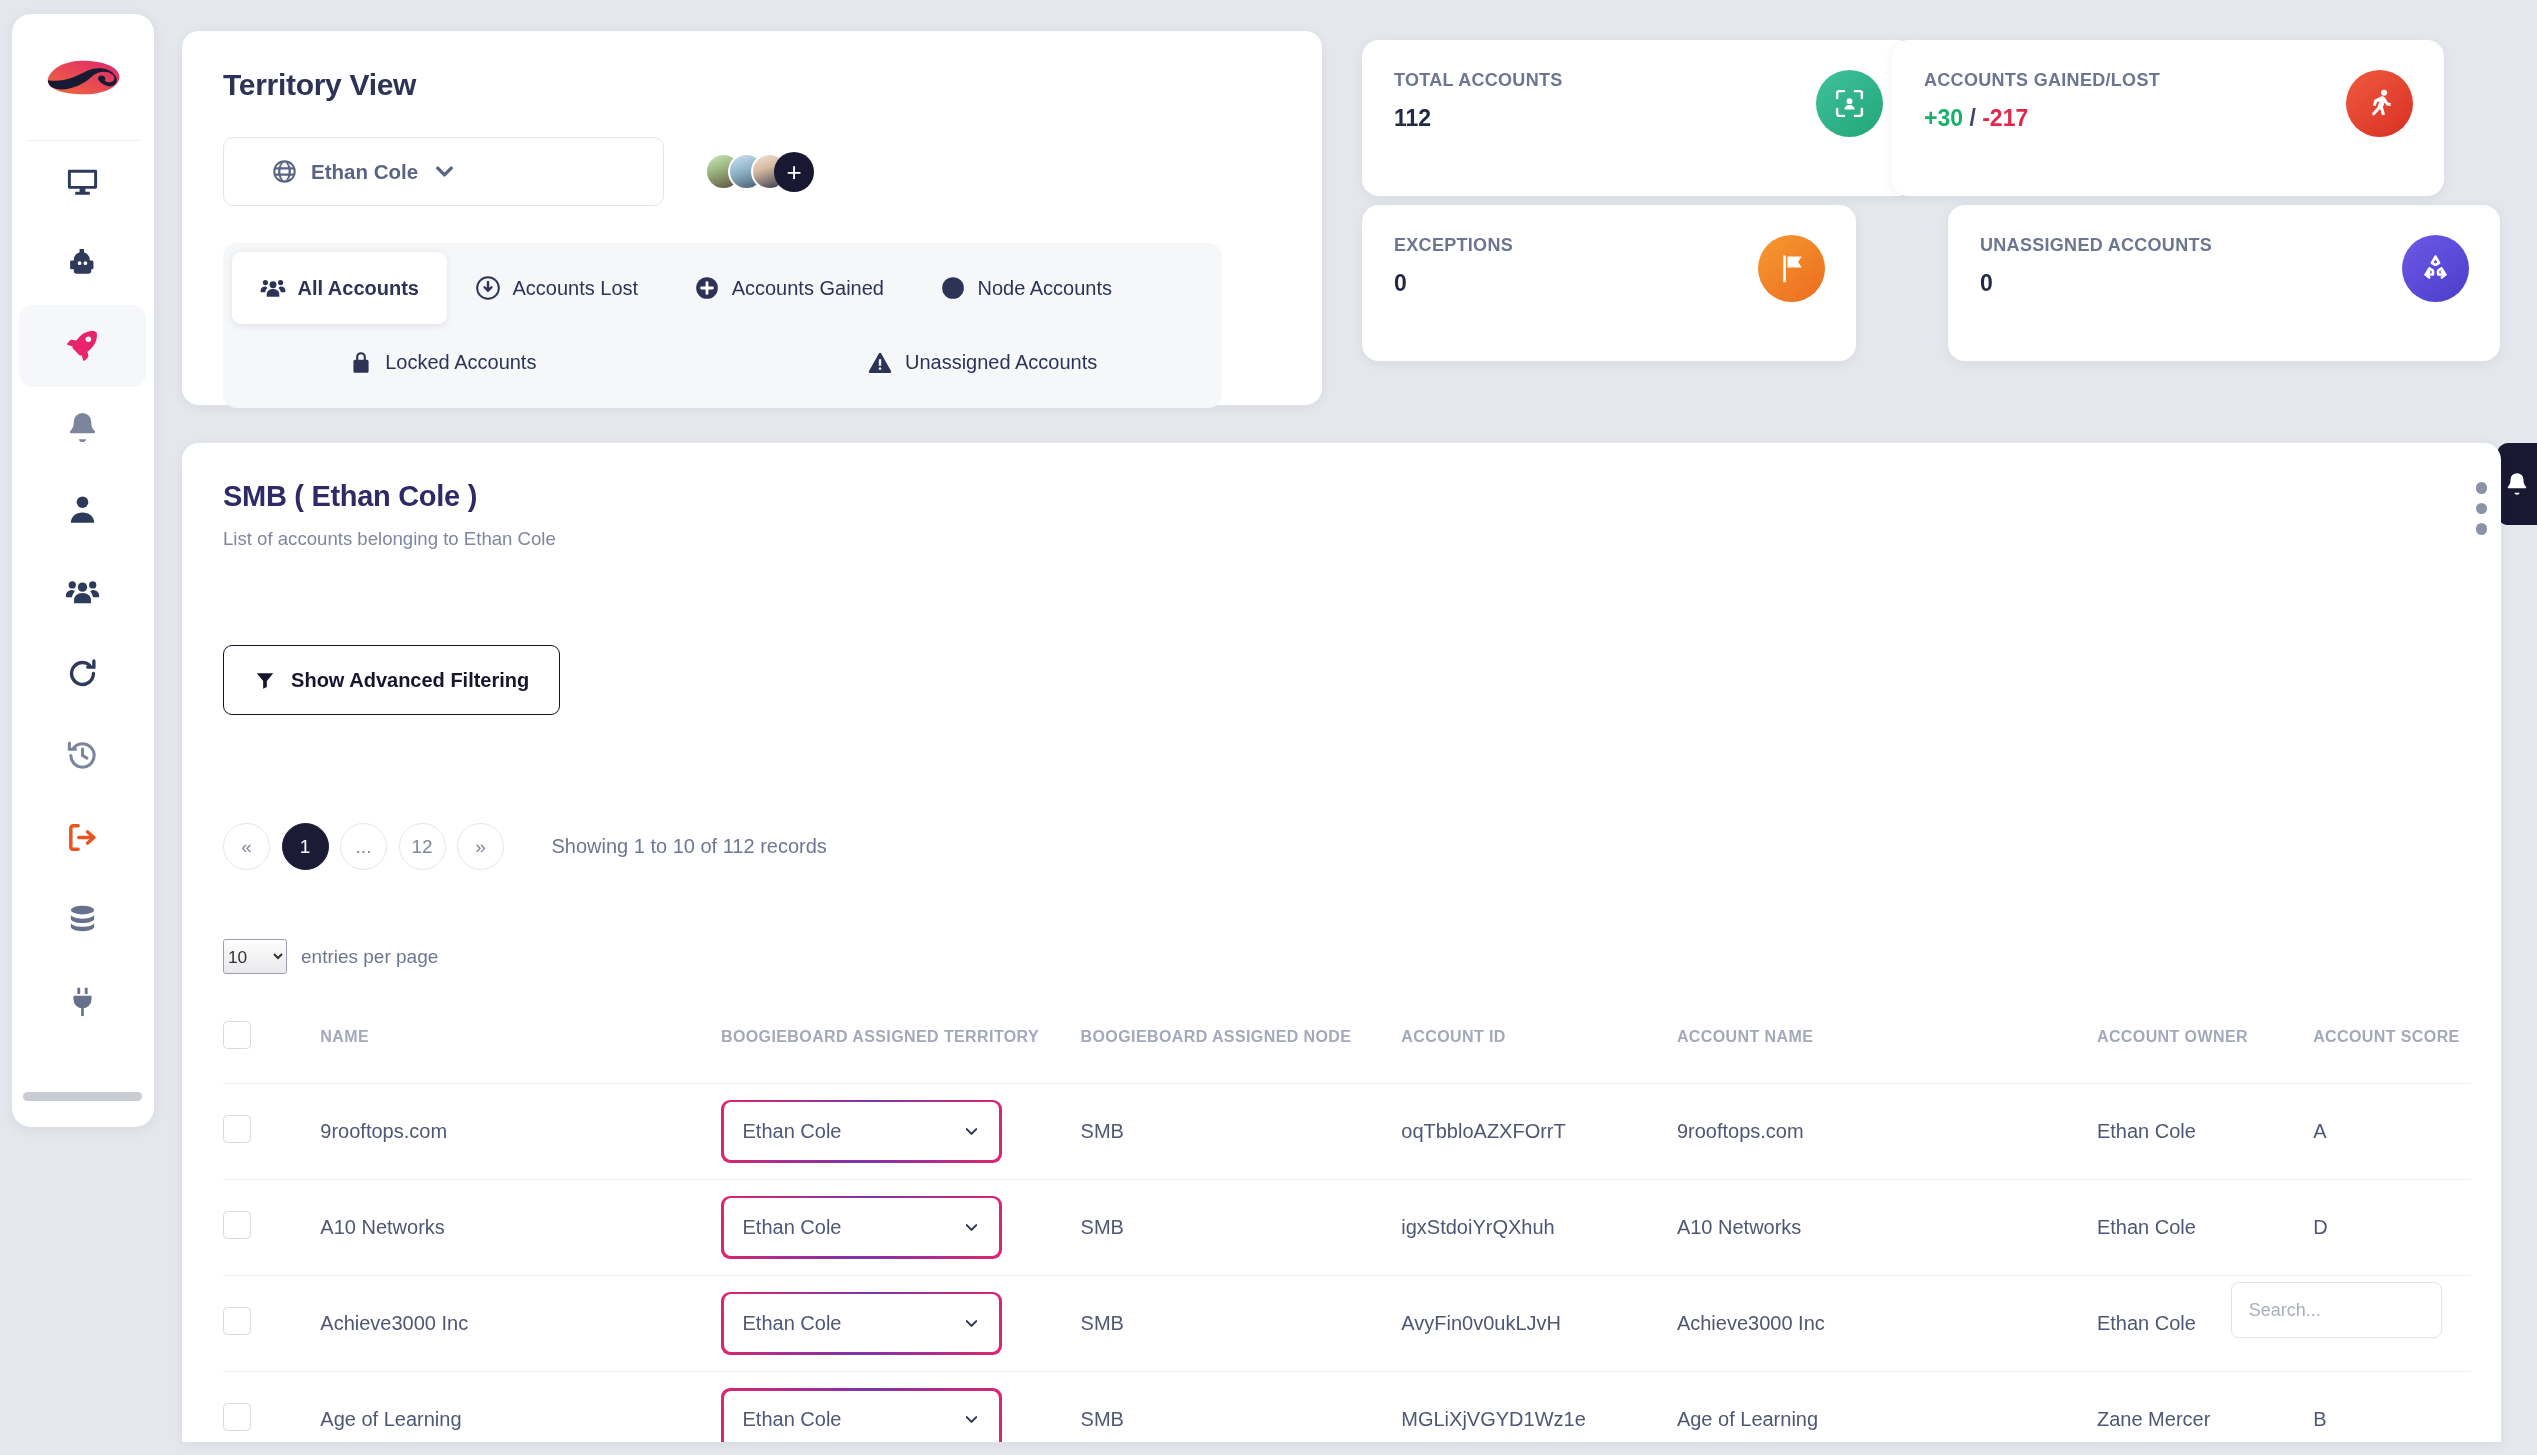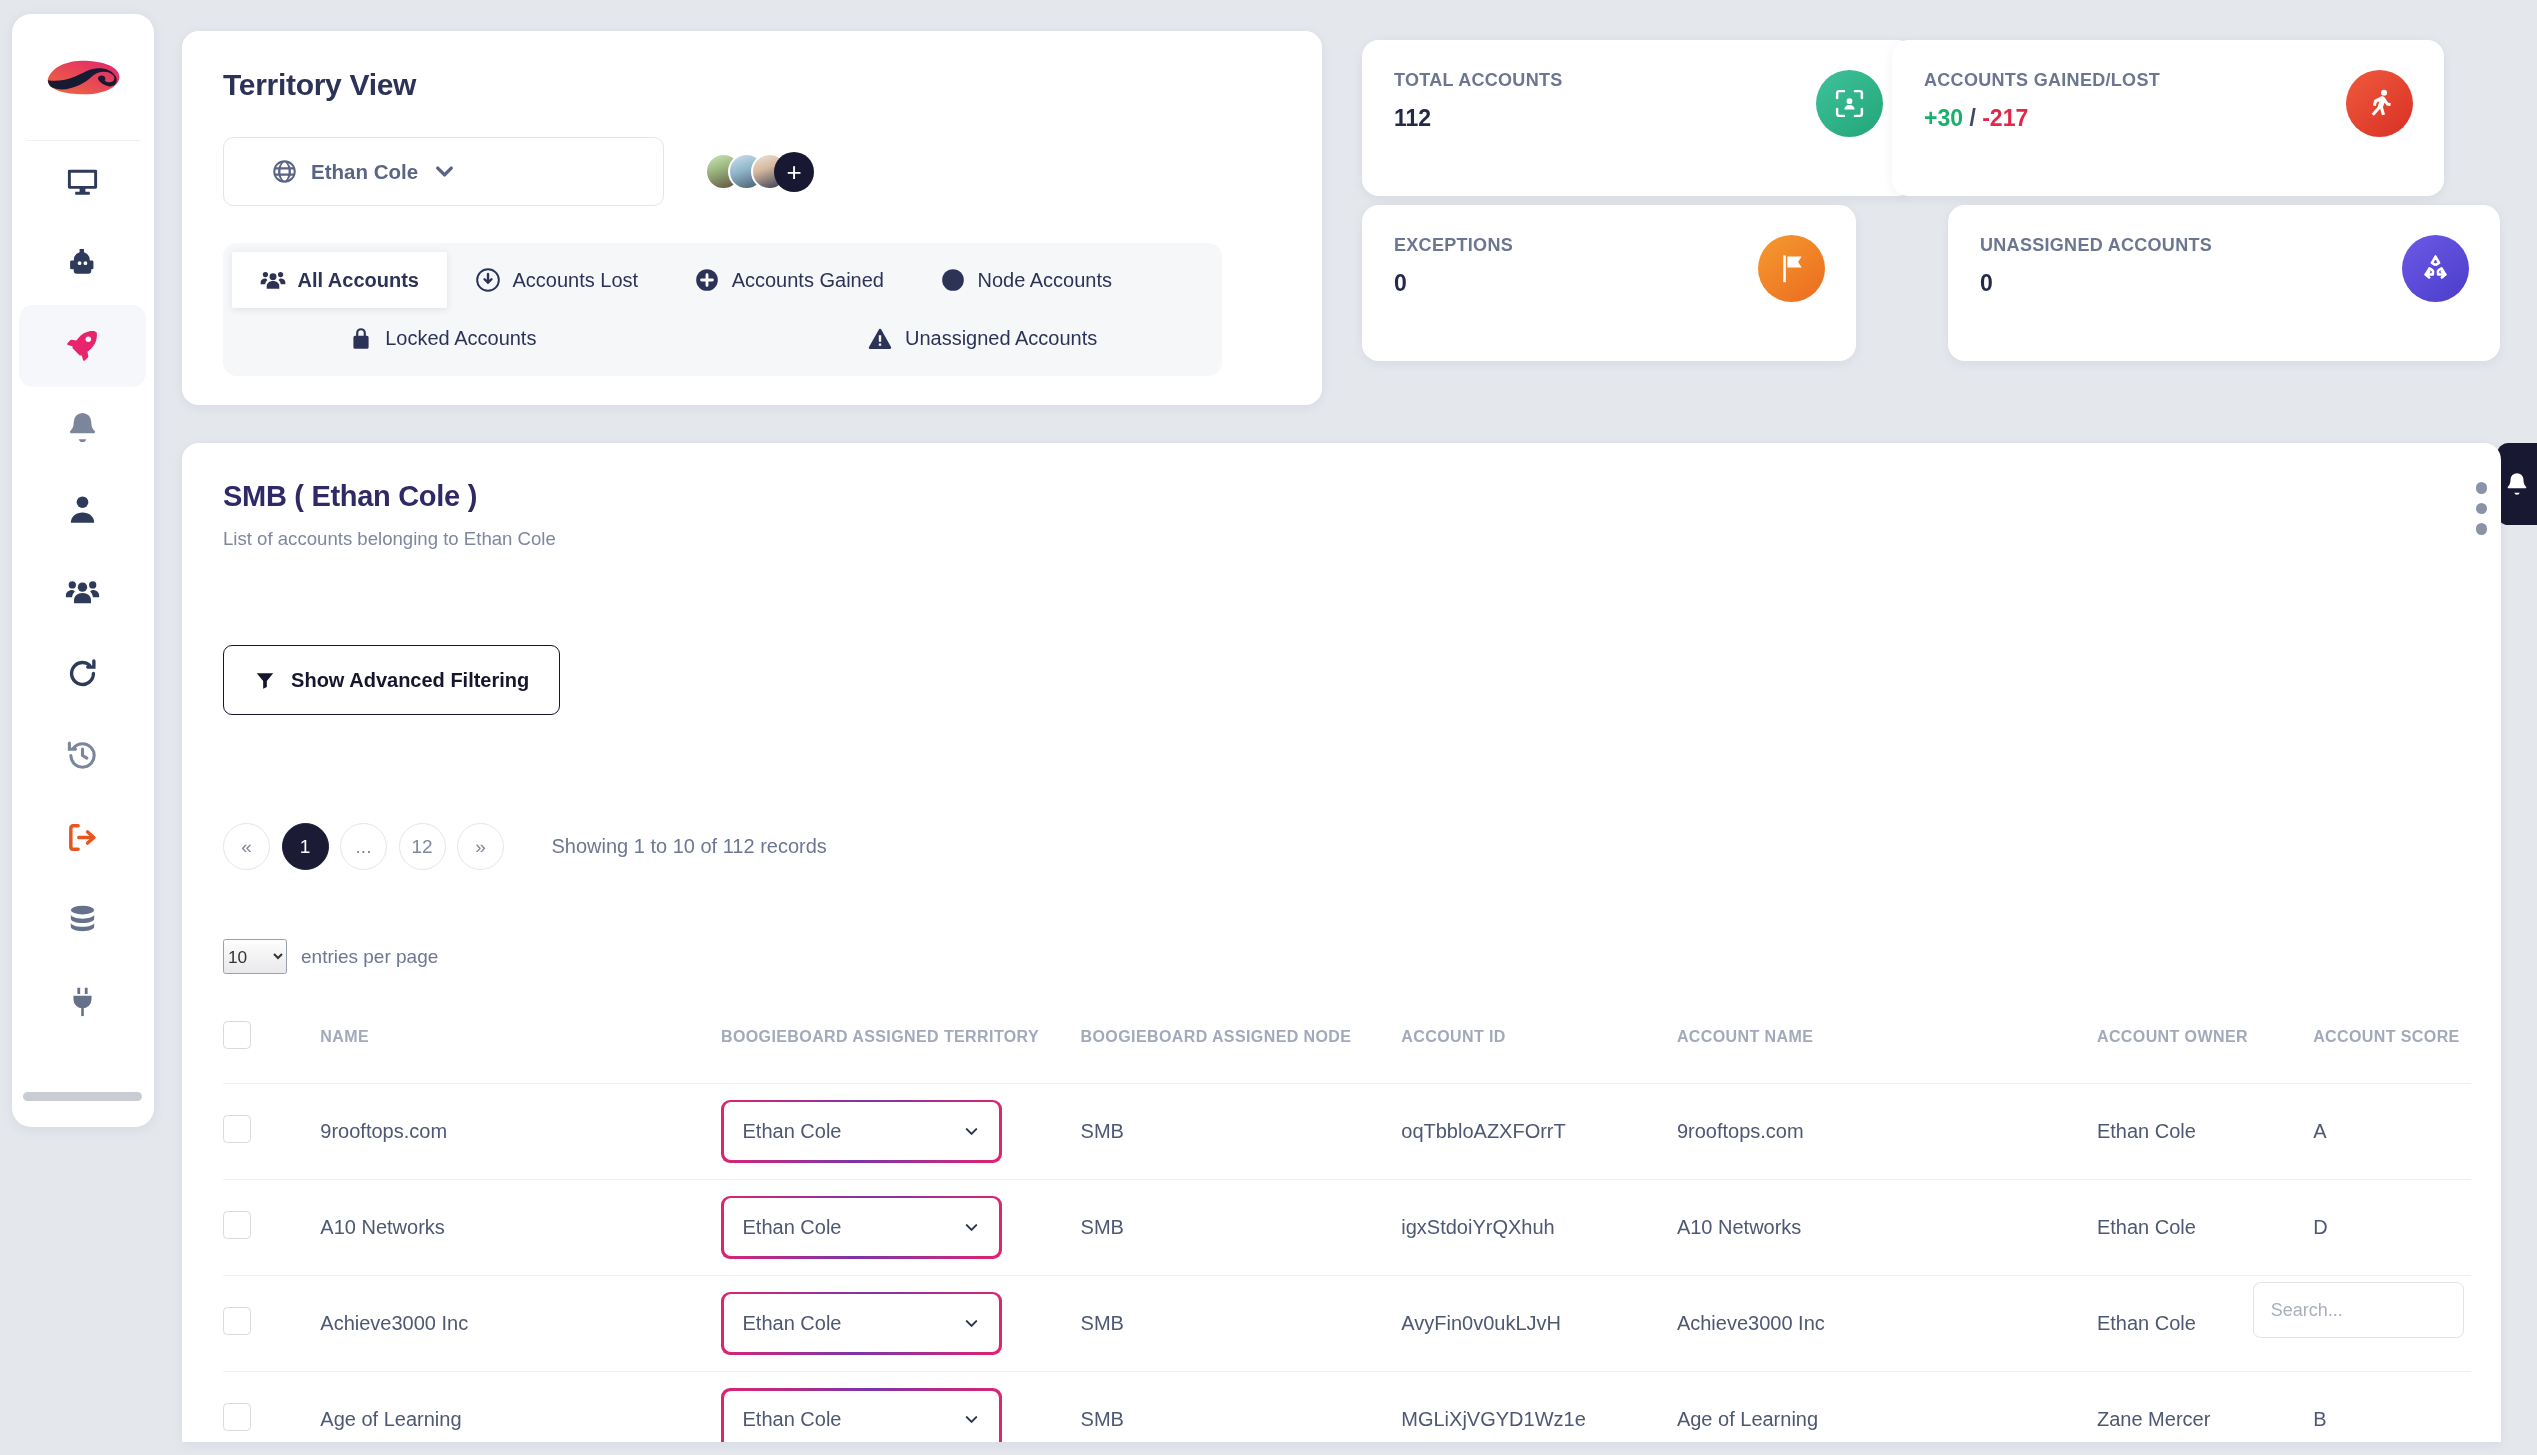--- a/index.html
+++ b/index.html
@@ -68,22 +68,22 @@
   #av-add {
     width:40px; height:40px; border-radius:50%; background:#181833;
     margin-left:-14px; display:flex; align-items:center; justify-content:center;
     color:#fff; font-size:26px; line-height:1; cursor:pointer;
   }
   #tabbar {
     margin-top:37px; width:999px; background:#f6f7f9; border-radius:14px;
     padding:9px 9px; display:flex; flex-wrap:wrap;
   }
   .tab {
-    display:flex; align-items:center; gap:11.5px; height:56px;
-    padding:0 28px; border-radius:2px; cursor:pointer;
+    display:flex; align-items:center; gap:11.5px; height:72px;
+    padding:0 28px; border-radius:9px; cursor:pointer;
     font-size:20px; color:#2c3357;
   }
   .tab.active { background:#fff; box-shadow:0 1.9px 7.7px rgba(40,50,80,.10); font-weight:600; }
   .tab svg { width:26px; height:26px; flex:none; }
   .tab-row2 { width:100%; display:flex; justify-content:center; gap:275px; margin-top:2.6px; }
   
   .kpi {
     position:absolute; background:#fff; border-radius:16.7px;
     box-shadow:0 2.6px 11.5px rgba(40,50,80,.06);
     padding: 29.5px 32px;
@@ -130,21 +130,21 @@
   #showing { font-size:20px; color:#6e7792; margin-left:36px; }
   #entries-row { margin-top:69px; display:flex; align-items:center; gap:14px; }
   #entries-sel {
     width:64px; height:35px; font-size:17.3px; color:#333;
     border:0.6px solid #9aa0ab; border-radius:2.6px;
     background: linear-gradient(#fdfdfd,#e9e9ec);
     font-family:"Liberation Sans",sans-serif;
   }
   #entries-lbl { font-size:19px; color:#6e7792; }
   #search-box {
-    position:absolute; right:37px; top:839px; width:211px; height:56px;
+    position:absolute; right:59px; top:839px; width:211px; height:56px;
     border:1.3px solid #e0e3e8; border-radius:7.7px; background:#fff;
     padding:0 16.7px; font-size:18px; color:#333;
     font-family:"Liberation Sans",sans-serif;
   }
   #search-box::placeholder { color:#a9afbb; }
   
   #tbl { width:2248px; margin-top:47px; border-collapse:collapse; table-layout:fixed; }
   #tbl th {
     text-align:left; font-size:16px; font-weight:bold; color:#a2a9bb;
     letter-spacing:0.4px; padding-bottom:29.5px; vertical-align:middle;

